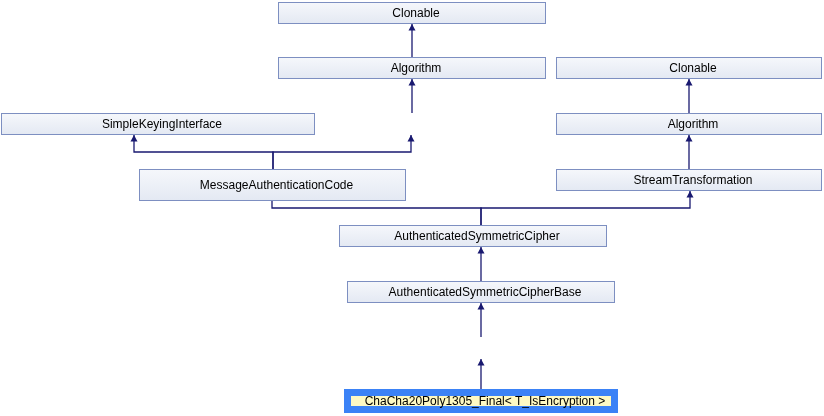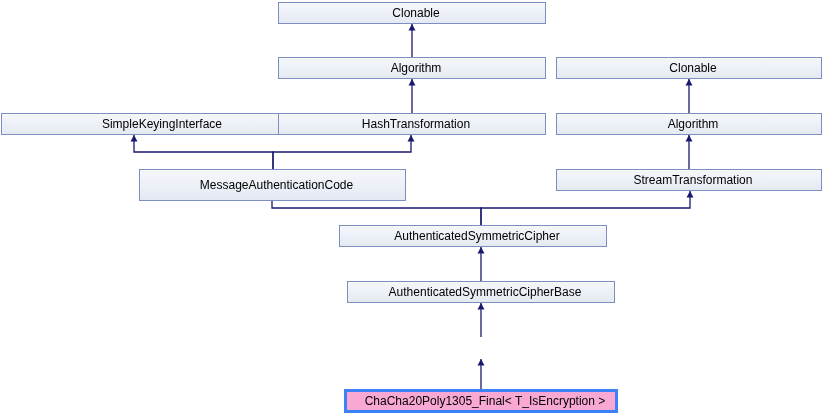--- a/index.html
+++ b/index.html
@@ -32,22 +32,22 @@
     font-size: 12px;
     line-height: 1;
     display: flex;
     align-items: center;
     justify-content: center;
     white-space: nowrap;
     cursor: pointer;
     padding-left: 8px;
   }
   .node.focus {
-    border: 3px solid #3b82f6;
-    background: #f9a8d4;
+    border: 7px solid #3b82f6;
+    background: #fef9c3;
     cursor: default;
   }
 </style>
 </head>
 <body>
 
 <div id="diagram" class="diagram">
   <svg id="edges" class="edges" width="824" height="416" viewBox="0 0 824 416" xmlns="http://www.w3.org/2000/svg">
       <polyline points="412,57 412,24" fill="none" stroke="#191970" stroke-width="1.3"></polyline>
       <polygon points="412,24 408.5,30.5 415.5,30.5" fill="#191970" stroke="none"></polygon>
@@ -69,20 +69,19 @@
       <polygon points="481,247 477.5,253.5 484.5,253.5" fill="#191970" stroke="none"></polygon>
       <polyline points="481,337 481,303" fill="none" stroke="#191970" stroke-width="1.3"></polyline>
       <polygon points="481,303 477.5,309.5 484.5,309.5" fill="#191970" stroke="none"></polygon>
       <polyline points="481,389 481,359" fill="none" stroke="#191970" stroke-width="1.3"></polyline>
       <polygon points="481,359 477.5,365.5 484.5,365.5" fill="#191970" stroke="none"></polygon>
     </svg>
 <div class="node" style="left: 278px; top: 2px; width: 268px; height: 22px;">Clonable</div>
     <div class="node" style="left: 278px; top: 57px; width: 268px; height: 22px;">Algorithm</div>
     <div class="node" style="left: 556px; top: 57px; width: 266px; height: 22px;">Clonable</div>
     <div class="node" style="left: 1px; top: 113px; width: 314px; height: 22px;">SimpleKeyingInterface</div>
-    <div class="node" style="left: 278px; top: 113px; width: 268px; height: 22px;">HashTransformation</div>
     <div class="node" style="left: 556px; top: 113px; width: 266px; height: 22px;">Algorithm</div>
     <div class="node" style="left: 139px; top: 169px; width: 267px; height: 32px;">MessageAuthenticationCode</div>
     <div class="node" style="left: 556px; top: 169px; width: 266px; height: 22px;">StreamTransformation</div>
     <div class="node" style="left: 339px; top: 225px; width: 268px; height: 22px;">AuthenticatedSymmetricCipher</div>
     <div class="node" style="left: 347px; top: 281px; width: 268px; height: 22px; text-align: center;">AuthenticatedSymmetricCipherBase</div>
     <div class="node focus" style="left: 344px; top: 389px; width: 274px; height: 24px;">ChaCha20Poly1305_Final&lt; T_IsEncryption &gt;</div>
   </div>
 
 </body></html>

